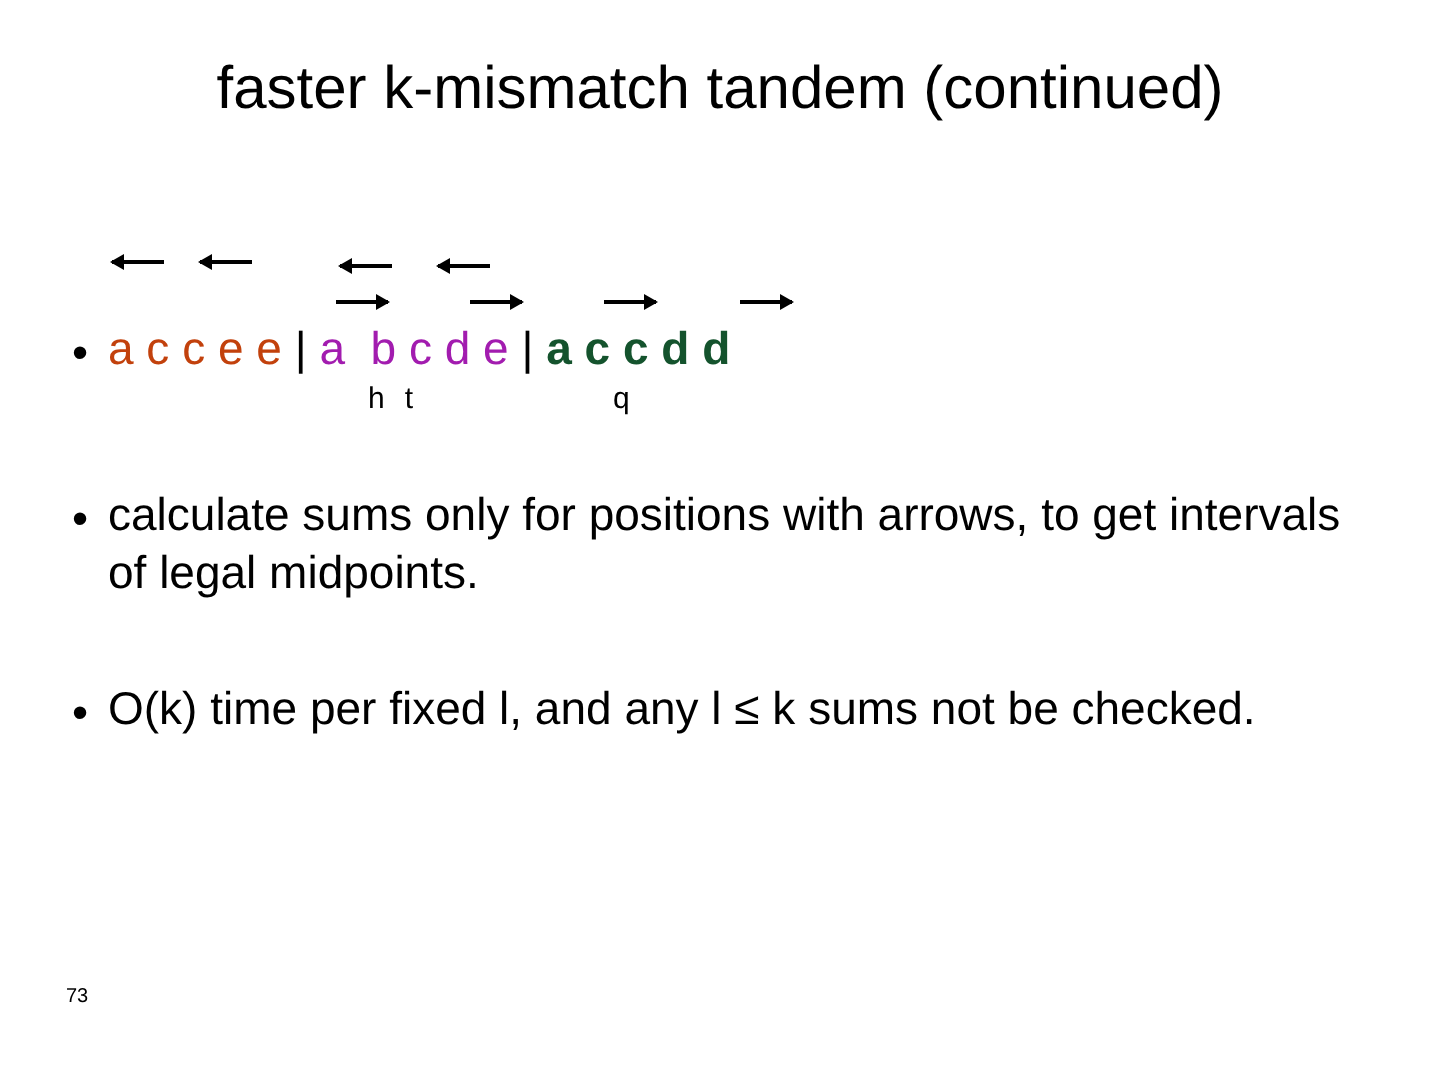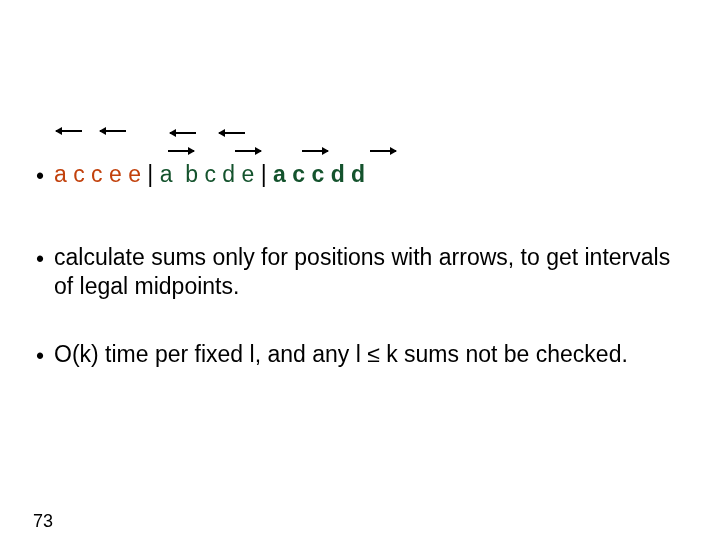--- a/index.html
+++ b/index.html
@@ -48,21 +48,21 @@
   .bullet .txt {
     flex: 1 1 auto;
   }
   .mono {
     font-family: Arial, Helvetica, sans-serif;
     letter-spacing: 0px;
     white-space: pre;
     font-size: 23px;
   }
   .red { color: #c2410c; }
-  .green { color: #14532d; margin-top: 20px; }
+  .green { color: #a21caf; margin-top: 20px; }
   .blue { color: #14532d; font-weight: bold; }
   .anno-row {
     position: absolute;
     top: 191px;
     left: 54px;
     font-size: 15px;
     white-space: pre;
   }
   .arrows {
     position: absolute;
@@ -88,29 +88,30 @@
     position: absolute;
     right: -1px;
     top: -3.2px;
     border-top: 4px solid transparent;
     border-bottom: 4px solid transparent;
     border-left: 7px solid #000;
   }
   .page-num {
     position: absolute;
     left: 33px;
-    bottom: 8px;
-    font-size: 18px;
+    bottom: 36px;
+    font-size: 10px;
   }
 </style>
 </head>
 <body>
 
 <div class="slide">
 
+  <div class="title">faster k-mismatch tandem (continued)</div>
 
   <div class="arrows">
     <div class="arrow-left" style="left:56px;  top:130px; width:26px;"></div>
     <div class="arrow-left" style="left:100px; top:130px; width:26px;"></div>
     <div class="arrow-left" style="left:170px; top:132px; width:26px;"></div>
     <div class="arrow-left" style="left:219px; top:132px; width:26px;"></div>
 
     <div class="arrow-right" style="left:168px; top:150px; width:26px;"></div>
     <div class="arrow-right" style="left:235px; top:150px; width:26px;"></div>
     <div class="arrow-right" style="left:302px; top:150px; width:26px;"></div>
@@ -133,16 +134,17 @@
 
     <div style="height:14px;"></div>
 
     <div class="bullet">
       <span class="dot">•</span>
       <span class="txt">O(k) time per fixed l, and any l ≤ k sums not be checked.</span>
     </div>
 
   </div>
 
+  <div class="anno-row"><span style="display:inline-block;width:130px;"></span><span>h</span><span style="display:inline-block;width:10px;"></span><span>t</span><span style="display:inline-block;width:100px;"></span><span>q</span></div>
 
   <div class="page-num">73</div>
 
 </div>
 
 </body></html>

